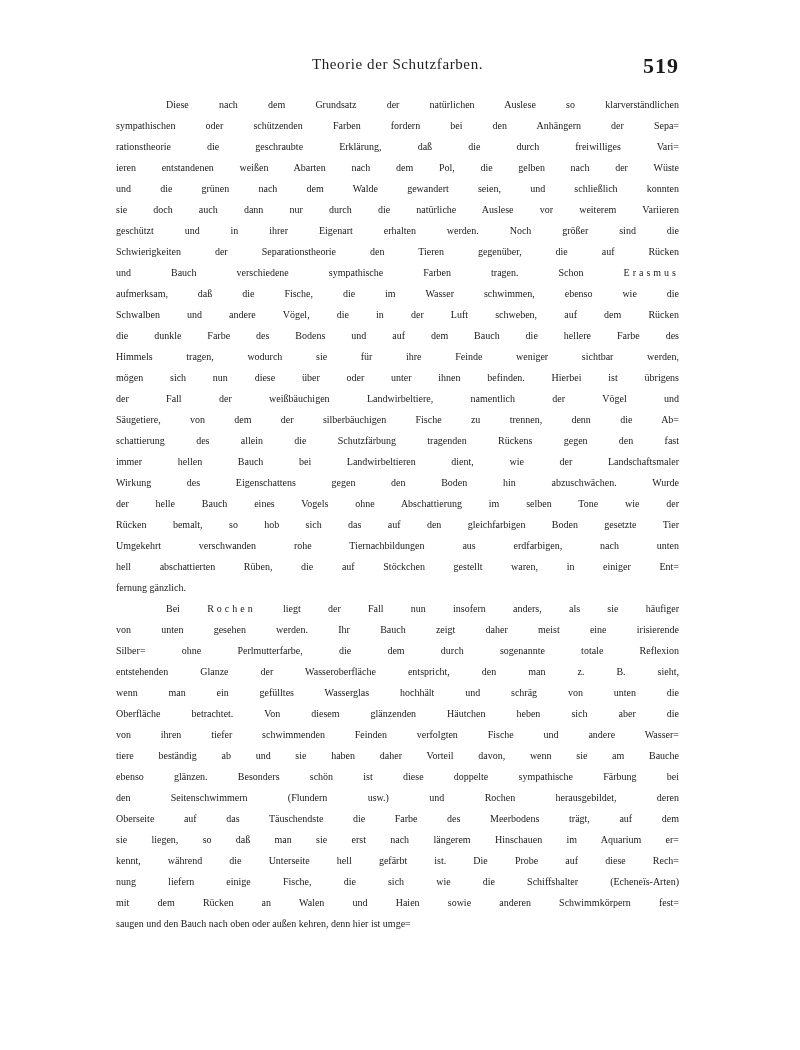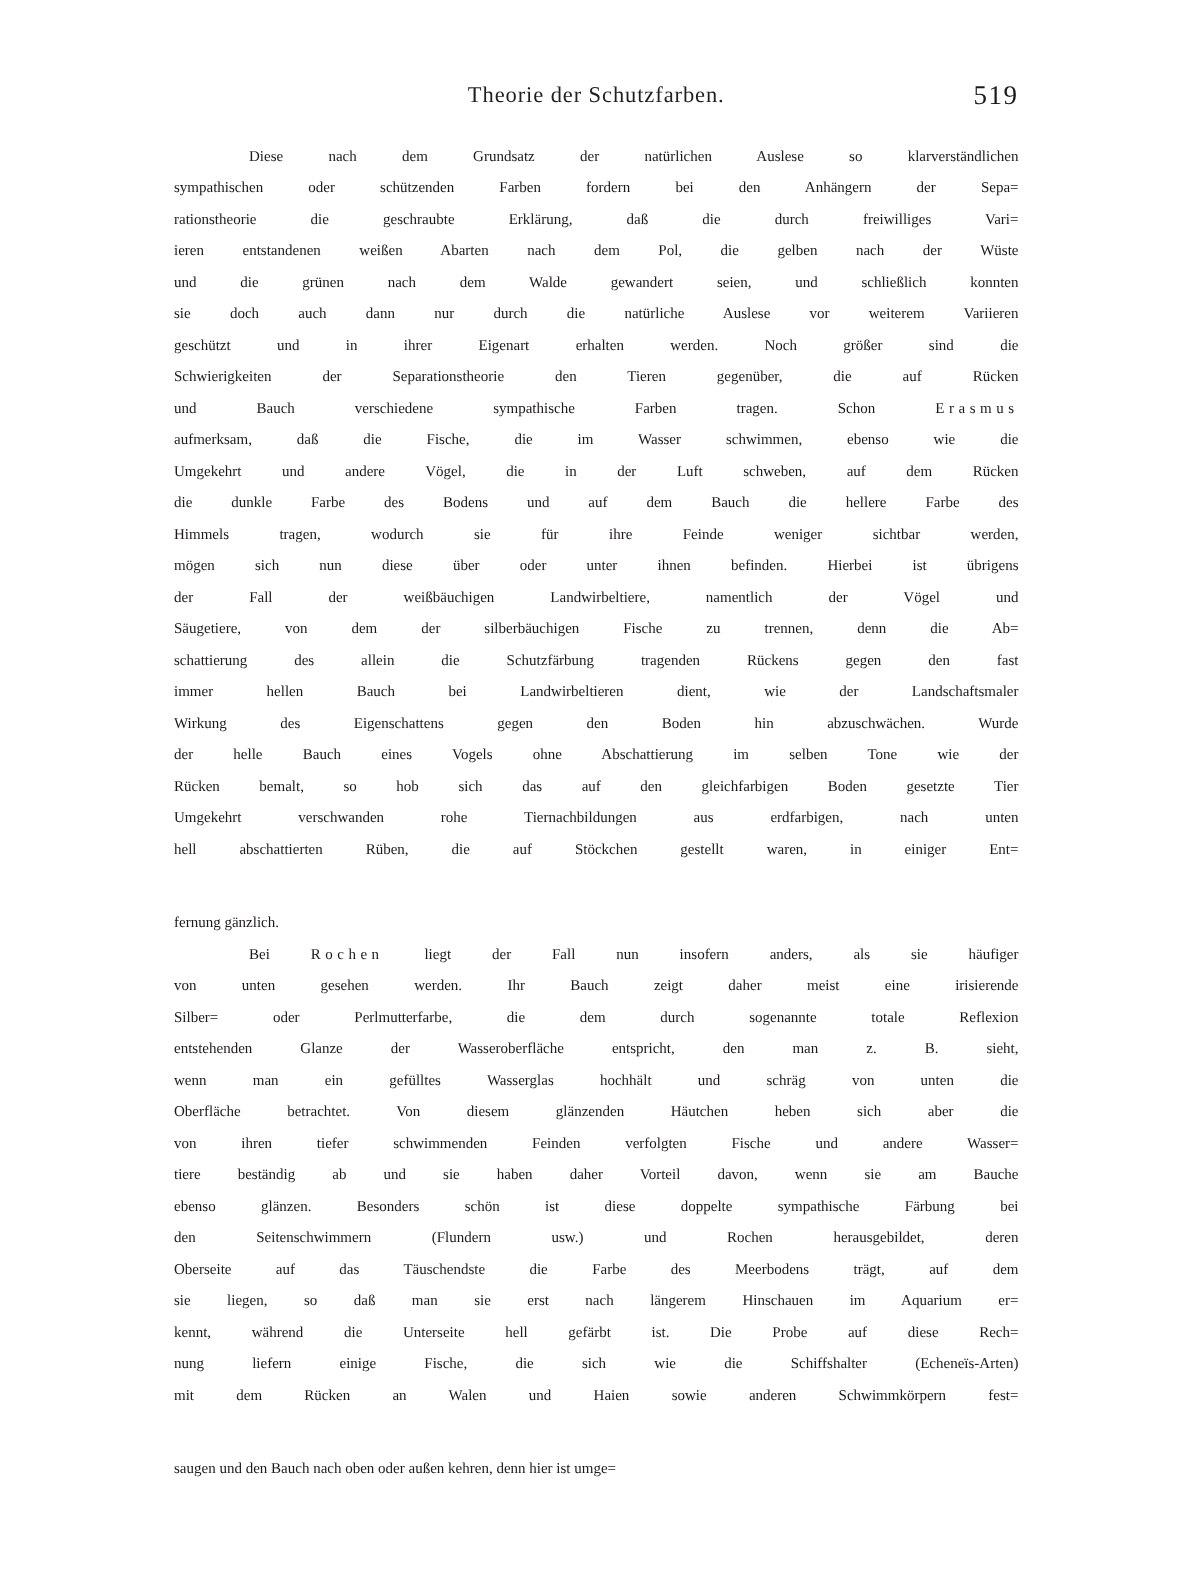--- a/index.html
+++ b/index.html
@@ -27,23 +27,24 @@
     display: block;
     text-align: center;
     font-size: 15px;
     letter-spacing: 0.6px;
     color: #201f1d;
   }
   .page-num {
     position: absolute;
     right: 0;
     top: -3px;
-    font-size: 18px;
+    font-size: 22px;
     letter-spacing: 1px;
     color: #1b1a18;
+    font-weight: bold;
   }
   .body-text {
     position: absolute;
     left: 116px;
     top: 94px;
     width: 563px;
     font-size: 10px;
     line-height: 21px;
     color: #1b1a18;
   }
@@ -55,21 +56,20 @@
     text-align-last: justify;
     white-space: normal;
     height: 21px;
     overflow: visible;
   }
   .line.first {
     text-indent: 50px;
   }
   .line.last {
     text-align-last: left;
-    margin-top: 28px;
   }
   .sperr {
     letter-spacing: 3px;
   }
 </style>
 </head>
 <body>
 
 <div class="page">
   <div class="running-head">
@@ -81,39 +81,39 @@
         <div class="line first">Diese nach dem Grundsatz der natürlichen Auslese so klarverständlichen</div>
         <div class="line">sympathischen oder schützenden Farben fordern bei den Anhängern der Sepa=</div>
         <div class="line">rationstheorie die geschraubte Erklärung, daß die durch freiwilliges Vari=</div>
         <div class="line">ieren entstandenen weißen Abarten nach dem Pol, die gelben nach der Wüste</div>
         <div class="line">und die grünen nach dem Walde gewandert seien, und schließlich konnten</div>
         <div class="line">sie doch auch dann nur durch die natürliche Auslese vor weiterem Variieren</div>
         <div class="line">geschützt und in ihrer Eigenart erhalten werden. Noch größer sind die</div>
         <div class="line">Schwierigkeiten der Separationstheorie den Tieren gegenüber, die auf Rücken</div>
         <div class="line">und Bauch verschiedene sympathische Farben tragen. Schon <span class="sperr">Erasmus</span></div>
         <div class="line">aufmerksam, daß die Fische, die im Wasser schwimmen, ebenso wie die</div>
-        <div class="line">Umgekehrt und andere Vögel, die in der Luft schweben, auf dem Rücken</div>
+        <div class="line">Schwalben und andere Vögel, die in der Luft schweben, auf dem Rücken</div>
         <div class="line">die dunkle Farbe des Bodens und auf dem Bauch die hellere Farbe des</div>
         <div class="line">Himmels tragen, wodurch sie für ihre Feinde weniger sichtbar werden,</div>
         <div class="line">mögen sich nun diese über oder unter ihnen befinden. Hierbei ist übrigens</div>
         <div class="line">der Fall der weißbäuchigen Landwirbeltiere, namentlich der Vögel und</div>
         <div class="line">Säugetiere, von dem der silberbäuchigen Fische zu trennen, denn die Ab=</div>
         <div class="line">schattierung des allein die Schutzfärbung tragenden Rückens gegen den fast</div>
         <div class="line">immer hellen Bauch bei Landwirbeltieren dient, wie der Landschaftsmaler</div>
         <div class="line">Wirkung des Eigenschattens gegen den Boden hin abzuschwächen. Wurde</div>
         <div class="line">der helle Bauch eines Vogels ohne Abschattierung im selben Tone wie der</div>
         <div class="line">Rücken bemalt, so hob sich das auf den gleichfarbigen Boden gesetzte Tier</div>
         <div class="line">Umgekehrt verschwanden rohe Tiernachbildungen aus erdfarbigen, nach unten</div>
         <div class="line">hell abschattierten Rüben, die auf Stöckchen gestellt waren, in einiger Ent=</div>
         <div class="line last">fernung gänzlich.</div>
       </div>
       <div class="paragraph">
         <div class="line first">Bei <span class="sperr">Rochen</span> liegt der Fall nun insofern anders, als sie häufiger</div>
         <div class="line">von unten gesehen werden. Ihr Bauch zeigt daher meist eine irisierende</div>
-        <div class="line">Silber= oder Perlmutterfarbe, die dem durch sogenannte totale Reflexion</div>
+        <div class="line">Silber= ohne Perlmutterfarbe, die dem durch sogenannte totale Reflexion</div>
         <div class="line">entstehenden Glanze der Wasseroberfläche entspricht, den man z. B. sieht,</div>
         <div class="line">wenn man ein gefülltes Wasserglas hochhält und schräg von unten die</div>
         <div class="line">Oberfläche betrachtet. Von diesem glänzenden Häutchen heben sich aber die</div>
         <div class="line">von ihren tiefer schwimmenden Feinden verfolgten Fische und andere Wasser=</div>
         <div class="line">tiere beständig ab und sie haben daher Vorteil davon, wenn sie am Bauche</div>
         <div class="line">ebenso glänzen. Besonders schön ist diese doppelte sympathische Färbung bei</div>
         <div class="line">den Seitenschwimmern (Flundern usw.) und Rochen herausgebildet, deren</div>
         <div class="line">Oberseite auf das Täuschendste die Farbe des Meerbodens trägt, auf dem</div>
         <div class="line">sie liegen, so daß man sie erst nach längerem Hinschauen im Aquarium er=</div>
         <div class="line">kennt, während die Unterseite hell gefärbt ist. Die Probe auf diese Rech=</div>

